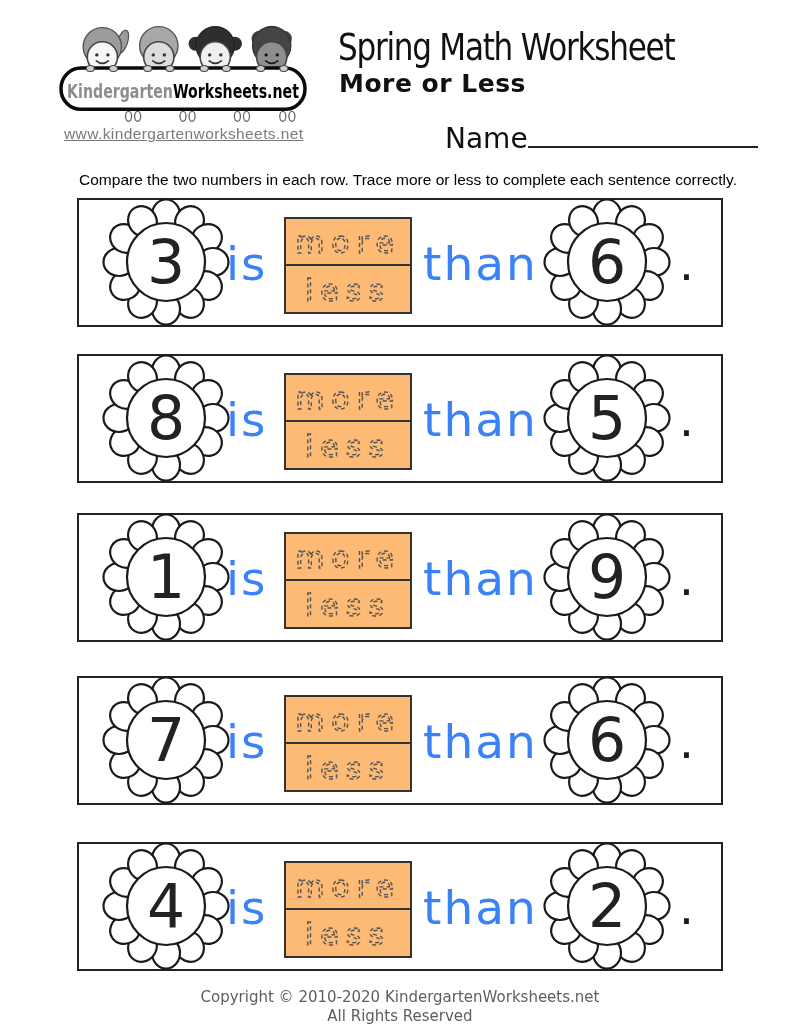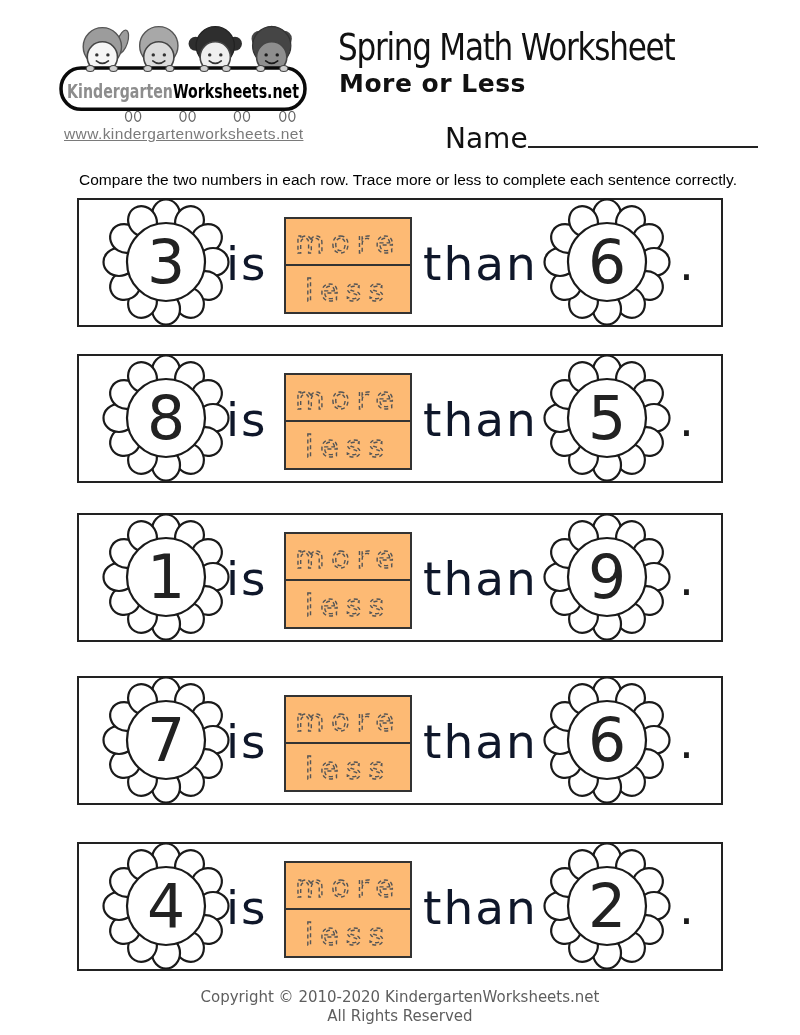--- a/index.html
+++ b/index.html
@@ -26,21 +26,21 @@
   .row:nth-of-type(2){top:354px}
   .row:nth-of-type(3){top:513px}
   .row:nth-of-type(4){top:676px}
   .row:nth-of-type(5){top:842px}
 
   .flower{position:absolute;top:-4px;width:132px;height:132px;}
   .flower-left{left:21px}
   .flower-right{left:462px}
   .num{font-size:60px;fill:#222;text-anchor:middle;font-family:"DejaVu Sans",sans-serif;}
 
-  .word{position:absolute;top:40px;font-size:47px;line-height:1;color:#0f172a;letter-spacing:2px;}
+  .word{position:absolute;top:40px;font-size:47px;line-height:1;color:#3b82f6;letter-spacing:2px;}
   .word-is{left:147px}
   .word-than{left:344px}
   .period{position:absolute;left:600px;top:40px;font-size:47px;line-height:1;color:#1a1a1a;}
 
   .trace-box{position:absolute;left:205px;top:17px;width:128px;height:97px;
              border:2px solid #333;box-sizing:border-box;background:#fdba74;}
   .trace-cell{width:124px;height:46px;box-sizing:border-box;}
   .trace-cell.top{border-bottom:2px solid #333;height:47px;}
   .trace-cell svg{display:block;width:124px;height:45px;}
   .trace{fill:none;stroke:#555;stroke-width:1.4;stroke-dasharray:4 3;

